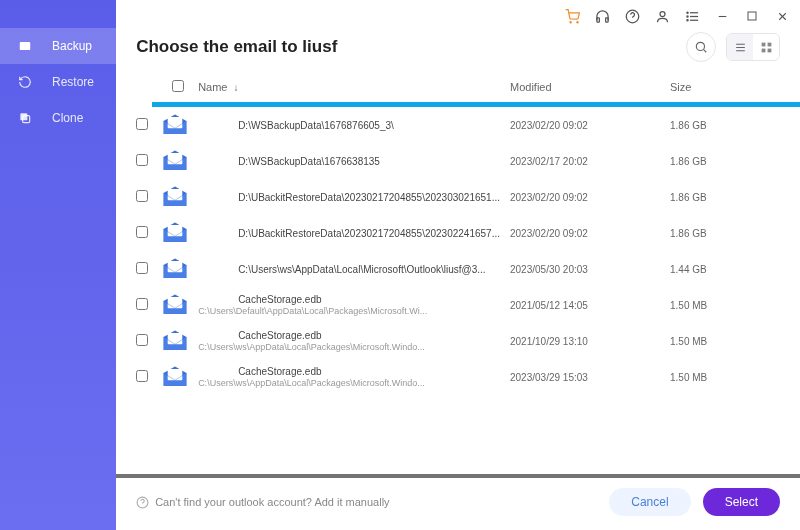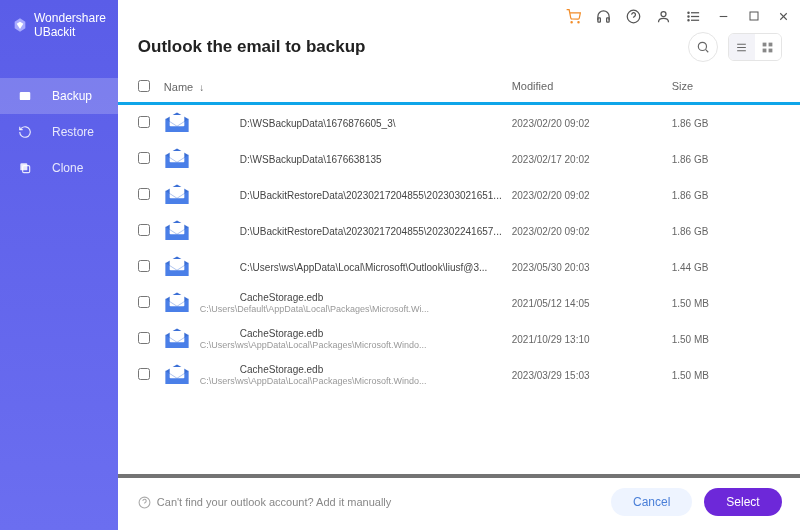--- a/index.html
+++ b/index.html
@@ -15,21 +15,21 @@
     .main { flex: 1; display: flex; flex-direction: column; background: #fff; }
     .titlebar { display: flex; justify-content: flex-end; align-items: center; padding: 8px 10px 4px; gap: 14px; }
     .titlebar .ticon { width: 16px; height: 16px; color: #666; cursor: pointer; display: flex; align-items: center; justify-content: center; }
     .header { display: flex; align-items: center; justify-content: space-between; padding: 4px 20px 10px 20px; }
     .header h1 { font-size: 17px; font-weight: 600; color: #222; }
     .header-right { display: flex; align-items: center; gap: 10px; }
     .search-btn { width: 30px; height: 30px; border-radius: 50%; border: 1px solid #e5e5e5; display: flex; align-items: center; justify-content: center; cursor: pointer; background: #fff; }
     .view-toggle { display: flex; border: 1px solid #e5e5e5; border-radius: 6px; overflow: hidden; }
     .view-btn { width: 26px; height: 26px; display: flex; align-items: center; justify-content: center; cursor: pointer; background: #fff; }
     .view-btn.active { background: #f3f3f8; }
-    .list-header { display: flex; padding: 8px 20px; border-bottom: 3px solid #0ea5e9; font-size: 11px; color: #666; }
+    .list-header { display: flex; align-items: center; padding: 8px 20px; border-bottom: 5px solid #0ea5e9; font-size: 11px; color: #666; margin-left: 36px; }
     .col-check { width: 26px; }
     .col-name { flex: 1; display: flex; align-items: center; gap: 6px; }
     .col-modified { width: 160px; }
     .col-size { width: 110px; }
     .sort-arrow { font-size: 10px; }
     .list-body { flex: 1; overflow-y: auto; }
     .row { display: flex; align-items: center; padding: 7px 20px; font-size: 11px; color: #444; }
     .row .email-icon { width: 26px; height: 22px; margin-right: 10px; display: flex; align-items: center; justify-content: center; }
     .row .name-wrap { flex: 1; min-width: 0; padding-right: 10px; }
     .row .primary { font-size: 10px; color: #444; white-space: nowrap; overflow: hidden; text-overflow: ellipsis; padding-left: 40px; }
@@ -43,29 +43,20 @@
     .btn { padding: 7px 22px; border-radius: 18px; font-size: 12px; cursor: pointer; border: none; }
     .btn-cancel { background: #eef4ff; color: #4a7fd8; }
     .btn-select { background: #6d28d9; color: #fff; }
     .svg-i { display: block; }
   </style>
 </head>
 <body>
 
 <div class="app">
   <div class="sidebar">
-    <div class="brand">
-      <span class="brand-icon">
-        <svg class="svg-i" width="16" height="16" viewBox="0 0 24 24" fill="none">
-            <path d="M12 2 L20 7 L20 17 L12 22 L4 17 L4 7 Z" fill="#a8aaff"></path>
-            <path d="M7 10 L12 7 L17 10 L12 18 Z" fill="#fff"></path>
-          </svg>
-      </span>
-      <span>Wondershare UBackit</span>
-    </div>
     <div class="sidebar-nav">
       <div class="sidebar-item active">
         <span class="sidebar-icon">
           <svg class="svg-i" width="14" height="14" viewBox="0 0 24 24" fill="#fff">
               <rect x="3" y="5" width="18" height="14" rx="2"></rect>
             </svg>
         </span>
         <span>Backup</span>
       </div>
       <div class="sidebar-item">
@@ -140,21 +131,21 @@
         </span>
       <span class="ticon">
           <svg class="svg-i" width="13" height="13" viewBox="0 0 24 24" stroke="#555" stroke-width="2">
             <line x1="6" y1="6" x2="18" y2="18"></line>
             <line x1="6" y1="18" x2="18" y2="6"></line>
           </svg>
         </span>
     </div>
 
     <div class="header">
-      <h1>Outlook the email to backup</h1>
+      <h1>Choose the email to liusf</h1>
       <div class="header-right">
         <div class="search-btn">
           <svg class="svg-i" width="14" height="14" viewBox="0 0 24 24" fill="none" stroke="#666" stroke-width="2">
               <circle cx="11" cy="11" r="7"></circle>
               <line x1="21" y1="21" x2="16.65" y2="16.65"></line>
             </svg>
         </div>
         <div class="view-toggle">
           <div class="view-btn active">
             <svg class="svg-i" width="13" height="13" viewBox="0 0 24 24" fill="none" stroke="#666" stroke-width="2">

